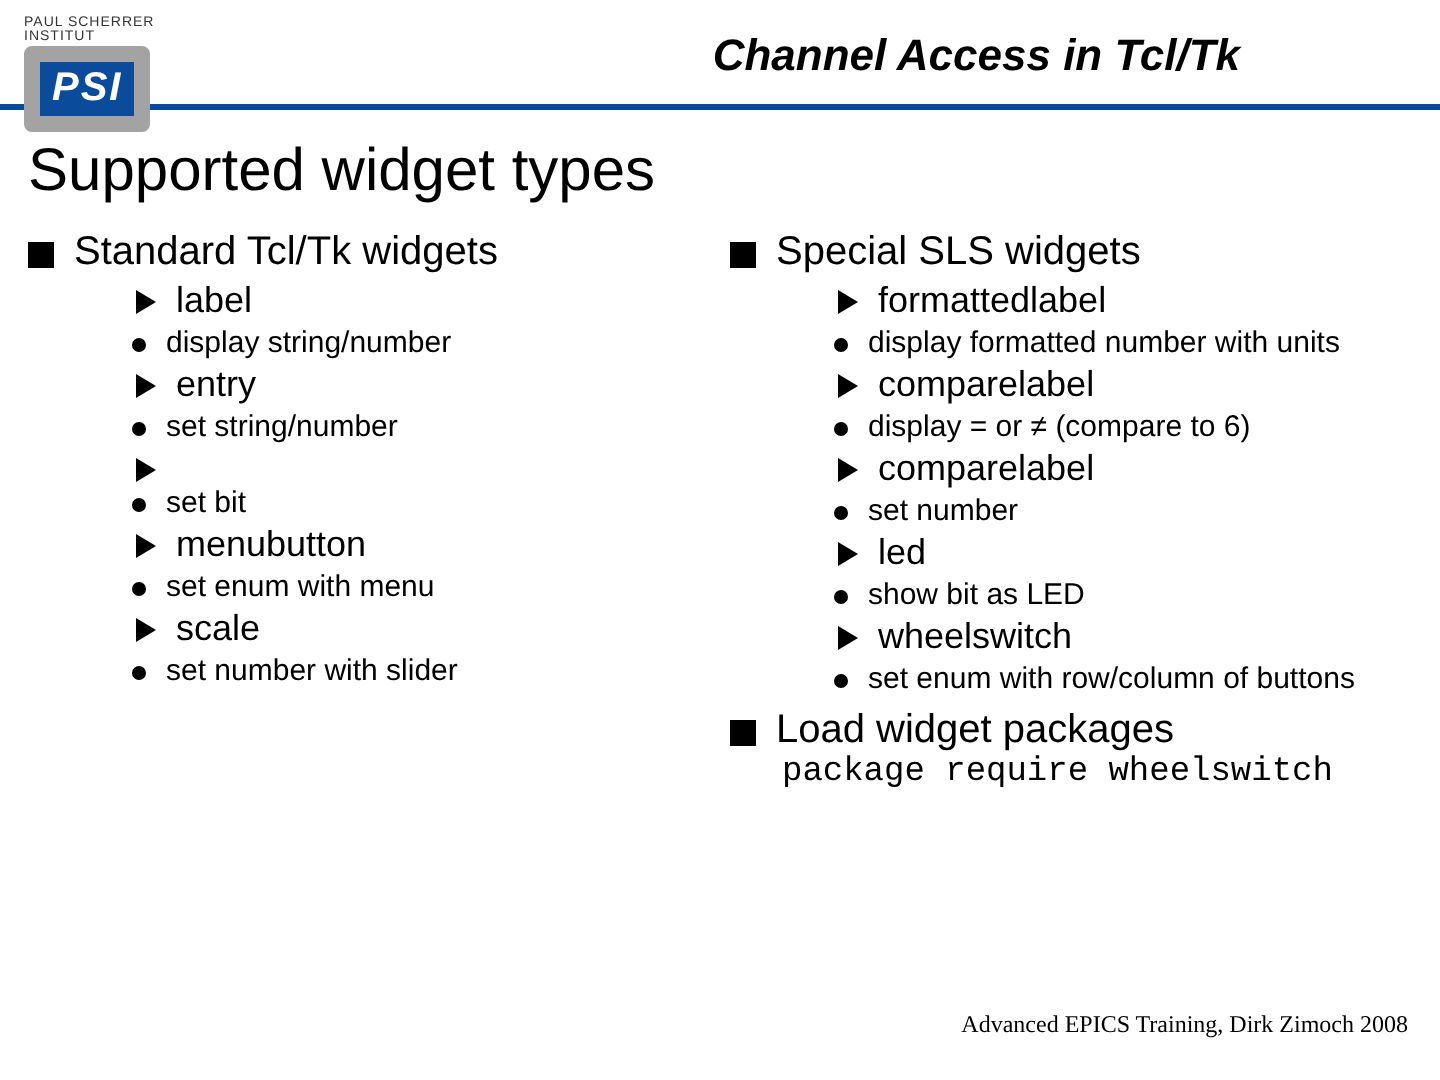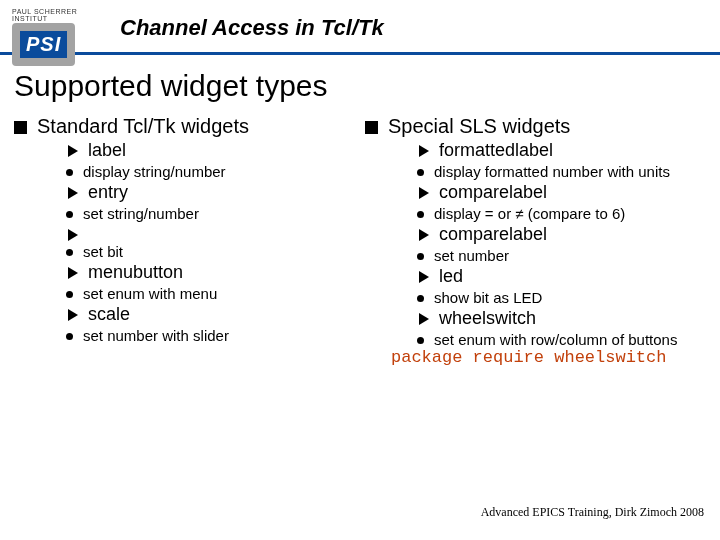--- a/index.html
+++ b/index.html
@@ -41,21 +41,21 @@
     font-weight: bold;
     font-style: italic;
     font-size: 20px;
     letter-spacing: 1px;
   }
   .slide-title {
     font-size: 22px;
     font-weight: bold;
     font-style: italic;
     flex: 1;
-    text-align: left;
+    text-align: right;
     padding-right: 88px;
   }
   .hr {
     height: 3px;
     background: #0a4b9c;
     margin: 0 0 8px 0;
   }
   .page-title {
     font-size: 30px;
     font-weight: normal;
@@ -110,21 +110,21 @@
     width: 7px;
     height: 7px;
     background: #000;
     border-radius: 50%;
     flex-shrink: 0;
     margin-top: 6px;
     margin-right: 10px;
   }
   .code-line {
     font-family: "Courier New", monospace;
-    color: #c2410c;
+    color: #000000;
     font-size: 17px;
     margin-left: 26px;
     margin-top: -2px;
   }
   .footer {
     position: absolute;
     bottom: 20px;
     right: 16px;
     font-size: 12px;
     font-family: "Times New Roman", serif;
@@ -243,17 +243,21 @@
 
     <div class="l2">
       <span class="tri"></span>
       <span>wheelswitch</span>
     </div>
     <div class="l3">
       <span class="dot"></span>
       <span>set enum with row/column of buttons</span>
     </div>
 
+    <div class="l1" style="margin-top:6px">
+      <span class="sq"></span>
+      <span>Load widget packages</span>
+    </div>
     <div class="code-line">package require wheelswitch</div>
   </div>
 </div>
 
 <div class="footer">Advanced EPICS Training, Dirk Zimoch 2008</div>
 
 </body></html>

